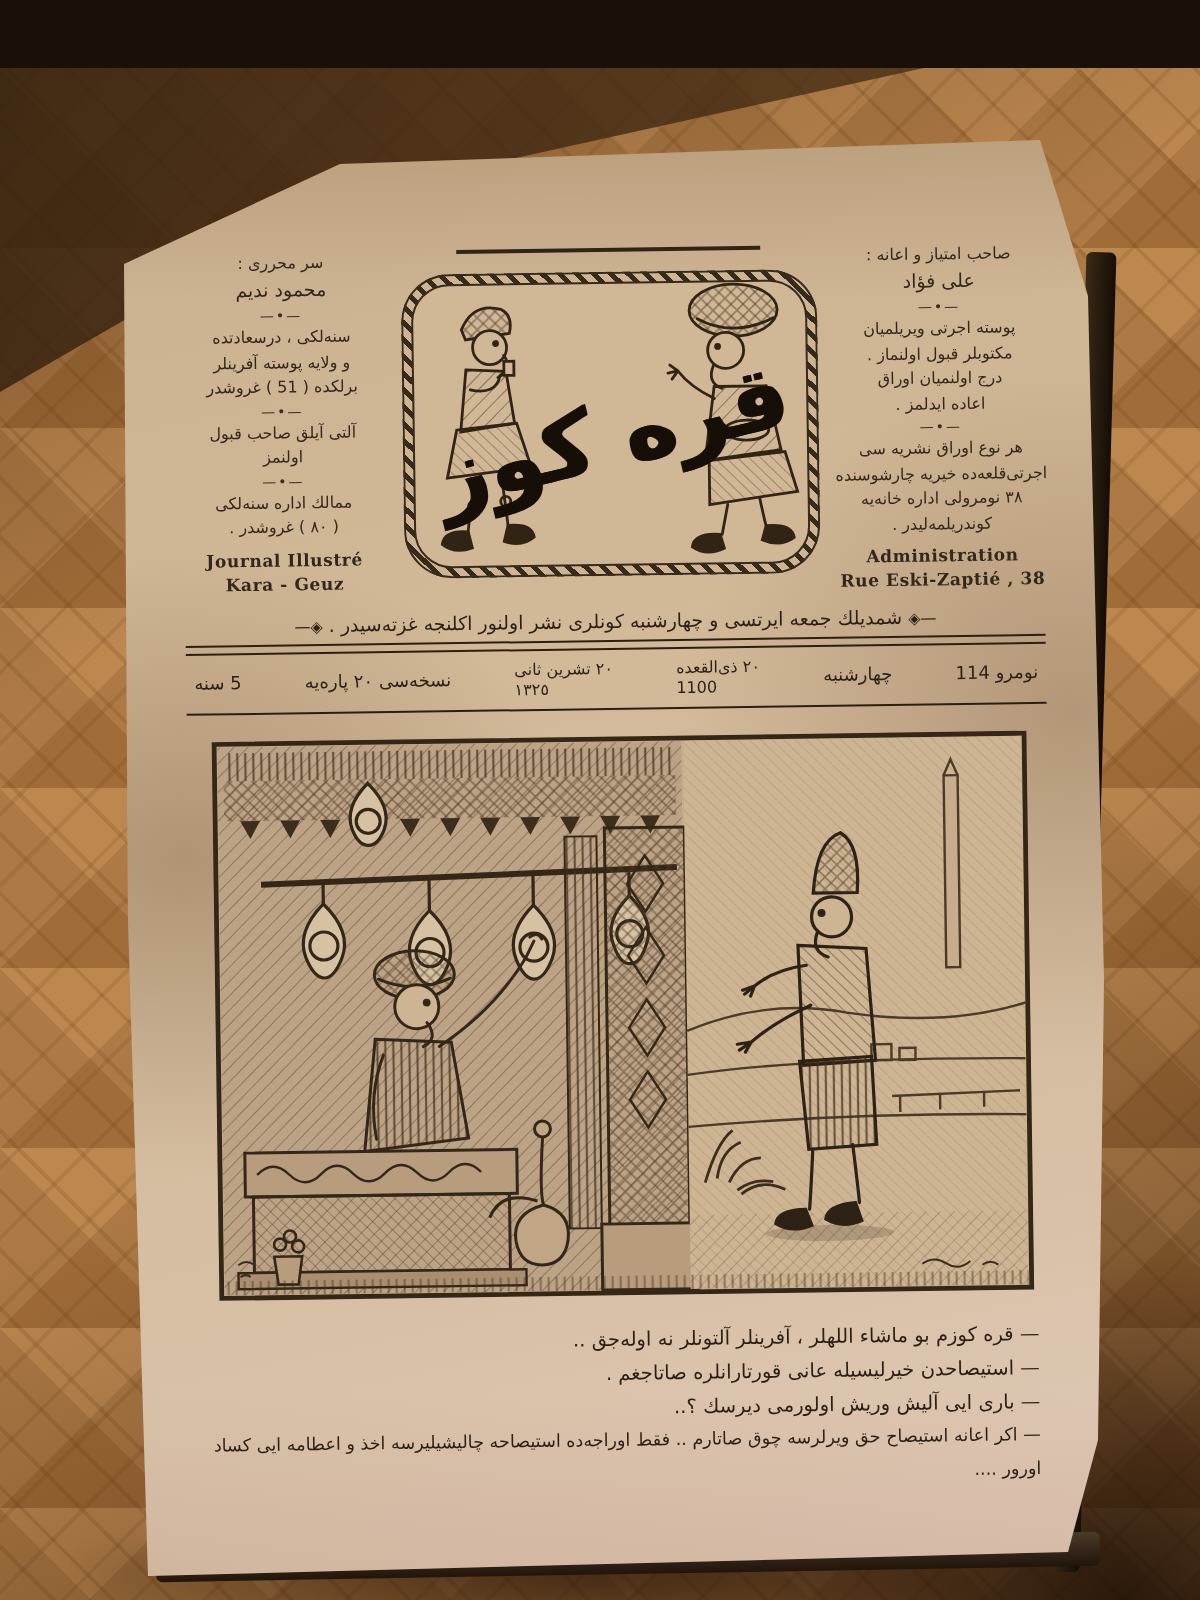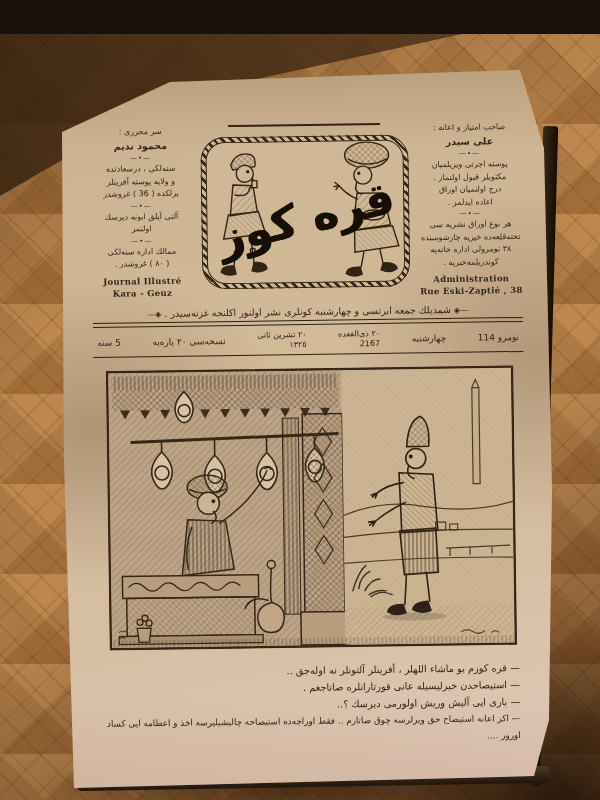--- a/index.html
+++ b/index.html
@@ -48,21 +48,21 @@
       radial-gradient(ellipse at 8% 50%, rgba(90,60,30,.30), transparent 30%),
       radial-gradient(ellipse at 96% 40%, rgba(90,60,30,.28), transparent 28%),
       linear-gradient(rgba(120,85,45,.22), transparent 12%),
       linear-gradient(to top, rgba(150,100,70,.18), transparent 14%);}
   .content{position:relative;padding:64px 30px 0 40px;transform:rotate(-.8deg);
     color:#2e2115;}
 
   
   .top-row{display:grid;grid-template-columns:104px 1fr 106px;column-gap:8px;}
   .col{font-size:8px;line-height:12.5px;text-align:center;color:#33261a;}
-  .col .name{font-size:9.5px;font-weight:bold;margin:1px 0;}
+  .col .name{font-size:9.5px;font-weight:normal;margin:1px 0;}
   .col .sep{font-size:7px;letter-spacing:1px;line-height:10px;color:#3a2c1e;}
   .latin{font-family:"DejaVu Serif",serif;font-weight:bold;font-size:8.5px;
     line-height:12px;margin-top:4px;letter-spacing:.3px;}
   .tassels{height:9px;margin:0 28px 1px 28px;
     background:repeating-linear-gradient(90deg,#3224156 0 0),
                repeating-linear-gradient(90deg,#322415 0 2px,transparent 2px 15px);
     border-top:2px solid #322415;}
   .mast-box-outer{border-radius:24px;padding:5px;
     background:repeating-linear-gradient(45deg,#382a1a 0 2.5px,#cdb492 2.5px 6px);
     box-shadow:0 0 0 1px #382a1a inset;}
@@ -79,21 +79,21 @@
   .slogan-row{direction:rtl;text-align:center;font-size:9.5px;margin-top:7px;
     color:#2b1f13;}
   .slogan-row .orn{font-size:8px;}
   .double-rule{height:3px;border-top:1.2px solid #2b1f13;border-bottom:1.2px solid #2b1f13;
     margin:3px 2px 4px 2px;}
   .single-rule{border-top:1.4px solid #2b1f13;margin:2px 2px 0 2px;}
 
   
   .issue-row{direction:rtl;display:flex;justify-content:space-between;align-items:center;
     font-size:9px;padding:1px 6px 3px 6px;color:#2b1f13;}
-  .dstack{text-align:right;font-size:8px;line-height:9.5px;}
+  .dstack{text-align:left;font-size:8px;line-height:9.5px;}
 
   
   .illus-wrap{margin:13px 0 6px 14px;}
 
   
   .captions{direction:rtl;text-align:right;font-size:9.8px;line-height:17px;
     padding:4px 10px 0 0;color:#2b1f13;}
   .captions .c4{font-size:8.8px;}
 </style>
 </head>
@@ -130,23 +130,23 @@
     <div class="content">
 
       <div class="top-row">
 
         <div class="col" dir="rtl">
           <div>سر محرری :</div>
           <div class="name">محمود ندیم</div>
           <div class="sep">—•—</div>
           <div>سنه‌لكی ، درسعادتده</div>
           <div>و ولایه پوسته آفرینلر</div>
-          <div>برلكده ( 36 ) غروشدر</div>
-          <div class="sep">—•—</div>
-          <div>آلتی آیلق ابونه دیرسك</div>
+          <div>برلكده ( 51 ) غروشدر</div>
+          <div class="sep">—•—</div>
+          <div>آلتی آیلق صاحب قبول</div>
           <div>اولنمز</div>
           <div class="sep">—•—</div>
           <div>ممالك اداره سنه‌لكی</div>
           <div>( ٨٠ ) غروشدر .</div>
           <div class="latin">
             <div>Journal Illustré</div>
             <div>Kara - Geuz</div>
           </div>
         </div>
 
@@ -192,51 +192,51 @@
                 </g>
               </svg>
 
               <div class="mast-title">قره كوز</div>
             </div>
           </div>
         </div>
 
         <div class="col" dir="rtl">
           <div>صاحب امتیاز و اعانه :</div>
-          <div class="name">علی سیدر</div>
+          <div class="name">علی فؤاد</div>
           <div class="sep">—•—</div>
           <div>پوسته اجرتی ویریلمیان</div>
           <div>مكتوبلر قبول اولنماز .</div>
           <div>درج اولنمیان اوراق</div>
           <div>اعاده ایدلمز .</div>
           <div class="sep">—•—</div>
           <div>هر نوع اوراق نشریه سی</div>
-          <div>تخته‌قلعه‌ده خیریه چارشوسنده</div>
+          <div>اجرتی‌قلعه‌ده خیریه چارشوسنده</div>
           <div>٣٨ نومرولی اداره خانه‌یه</div>
-          <div>كوندریلمه‌خیریه .</div>
+          <div>كوندریلمه‌لیدر .</div>
           <div class="latin">
             <div>Administration</div>
             <div>Rue Eski-Zaptié , 38</div>
           </div>
         </div>
       </div>
 
       <div class="slogan-row">
         <span class="orn">—◈</span>
         <span>شمدیلك جمعه ایرتسی و چهارشنبه كونلری نشر اولنور اكلنجه غزته‌سیدر .</span>
         <span class="orn">◈—</span>
       </div>
       <div class="double-rule"></div>
 
       <div class="issue-row">
         <span>نومرو 114</span>
         <span>چهارشنبه</span>
         <span class="dstack">
           <div>٢٠ ذی‌القعده</div>
-          <div>2167</div>
+          <div>1100</div>
         </span>
         <span class="dstack">
           <div>٢٠ تشرین ثانی</div>
           <div>١٣٢٥</div>
         </span>
         <span>نسخه‌سی ٢٠ پاره‌یه</span>
         <span>5 سنه</span>
       </div>
       <div class="single-rule"></div>
 

